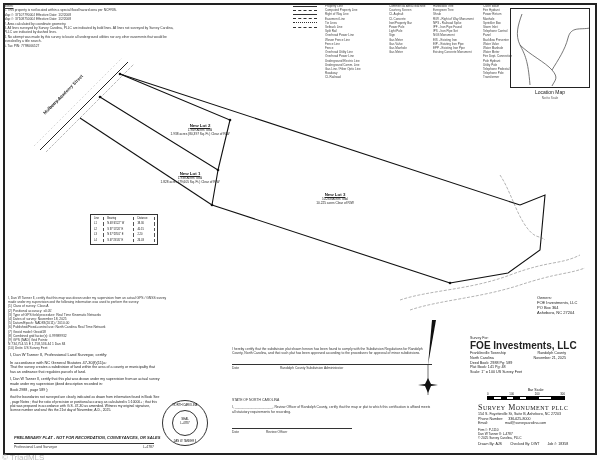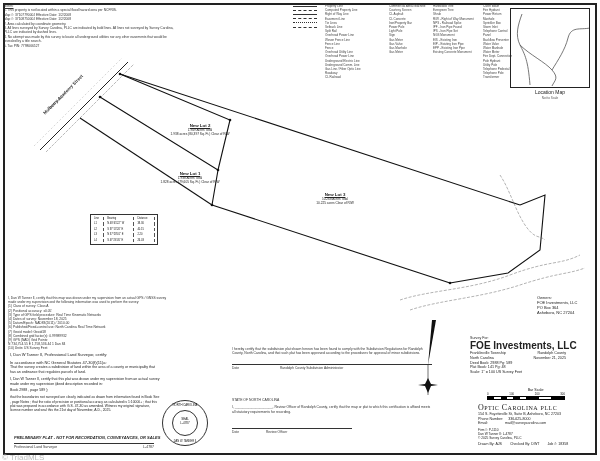--- a/index.html
+++ b/index.html
@@ -335,21 +335,21 @@
       <span style="background:#000"></span>
       <span style="background:#000"></span>
       <span></span>
       <span></span>
       <span style="background:#000"></span>
       <span style="background:#000"></span>
   </div>
 </div>
 
 <div class="firm">
-  <div class="name">Optic Carolina pllc</div>
+  <div class="name">Survey Monument pllc</div>
   <div class="ln">154 S. Fayetteville St, Suite B, Asheboro, NC  27203</div>
   <div class="ln"><span>Phone Number:</span> <span style="margin-left:4px">336-625-8000</span></div>
   <div class="ln"><span>Email:</span> <span style="margin-left:16px">mail@surveycarolina.com</span></div>
   <div class="meta">
     <div>Firm #:  P-1110</div>
     <div>Dan W Tanner II:  L-4787</div>
     <div>© 2025 Survey Carolina, PLLC</div>
   </div>
   <div class="drawn">
     <span>Drawn By:  AJS</span>

